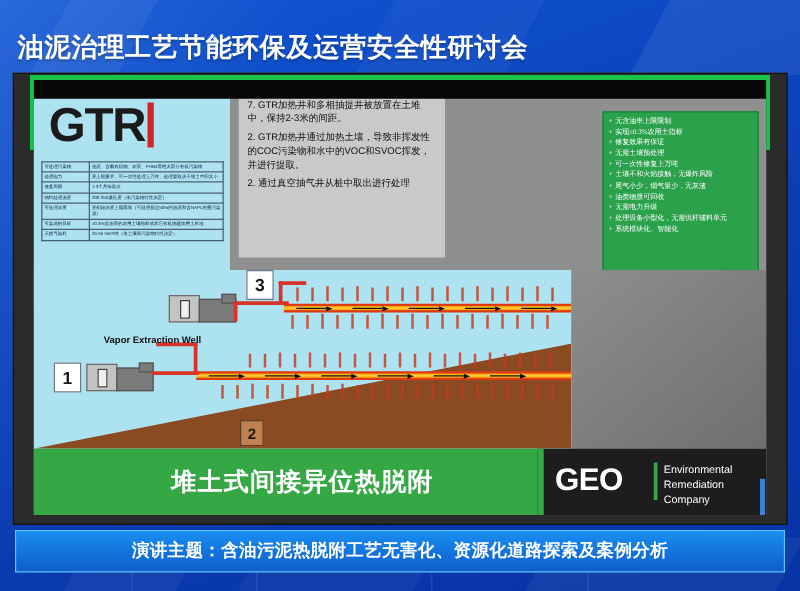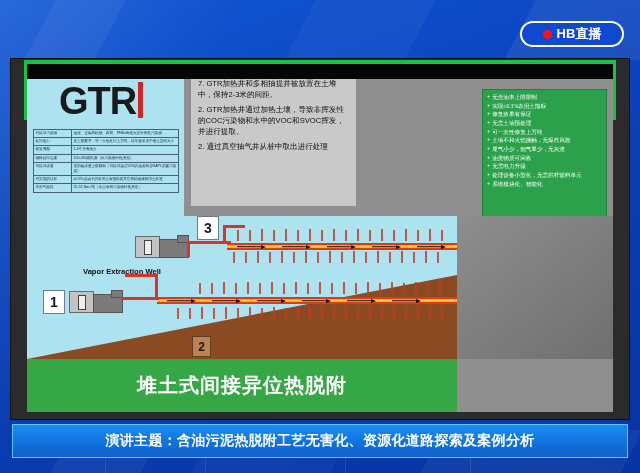--- a/index.html
+++ b/index.html
@@ -64,21 +64,21 @@
   .slide{
     position:absolute;left:27px;top:64px;width:586px;height:348px;overflow:hidden;
     background:#8f8f8f;
   }
 
   
   .panel-left{
     position:absolute;left:0;top:12px;width:157px;height:170px;
     background:#ade2f0;
   }
-  .gtr-wrap{position:absolute;left:12px;top:6px;display:flex;align-items:flex-end;margin-left:20px;}
+  .gtr-wrap{position:absolute;left:12px;top:6px;display:flex;align-items:flex-end;}
   .gtr-text{
     font-size:38px;font-weight:bold;color:#1a1a1a;line-height:1;
     font-family:"Liberation Sans","DejaVu Sans",sans-serif;letter-spacing:-1px;
   }
   .gtr-bar{width:5px;height:36px;background:#d3242a;margin-left:2px;margin-bottom:2px;}
 
   .spec-table{
     position:absolute;left:6px;top:53px;width:146px;
     border-collapse:collapse;
     font-size:3.6px;line-height:1.45;
@@ -202,24 +202,21 @@
     <div class="bg-streak s4"></div>
     <div class="bg-streak s5"></div>
     <div class="bg-streak s6"></div>
     <div class="bg-vline" style="left:105px"></div>
     <div class="bg-vline" style="left:205px"></div>
     <div class="bg-vline" style="left:345px"></div>
     <div class="bg-vline" style="left:470px"></div>
   </div>
 
   <div class="header">
-    <div class="live-badge">
-      <span class="live-dot"></span>
-      <span class="live-text">HB直播</span>
-    </div>
+    <div class="hdr-title">油泥治理工艺节能环保及运营安全性研讨会</div>
   </div>
 
   <div class="slide-shell"></div>
   <div class="black-band"></div>
   <div class="green-frame"></div>
   <div class="green-frame-l"></div>
   <div class="green-frame-r"></div>
 
   <div class="slide">
 
@@ -464,20 +461,31 @@
       <div class="numbox" style="left:16px;top:74px;">1</div>
       <div class="vew-label" style="left:56px;top:51px;">Vapor Extraction Well</div>
 
       <div class="numbox n2" style="left:165px;top:120px;">2</div>
     </div>
 
     <div class="green-bar">
       <span class="green-bar-text">堆土式间接异位热脱附</span>
     </div>
 
+    <div class="geo-block">
+      <div class="geo-green"></div>
+      <div class="geo-word">GEO</div>
+      <div class="geo-sep"></div>
+      <div class="geo-sub">
+        <div>Environmental</div>
+        <div>Remediation</div>
+        <div>Company</div>
+      </div>
+      <div class="geo-rt"></div>
+    </div>
 
   </div>
 
   <div class="footer">
     <span class="footer-text">演讲主题：含油污泥热脱附工艺无害化、资源化道路探索及案例分析</span>
   </div>
 
 </div>
 
 </body></html>

